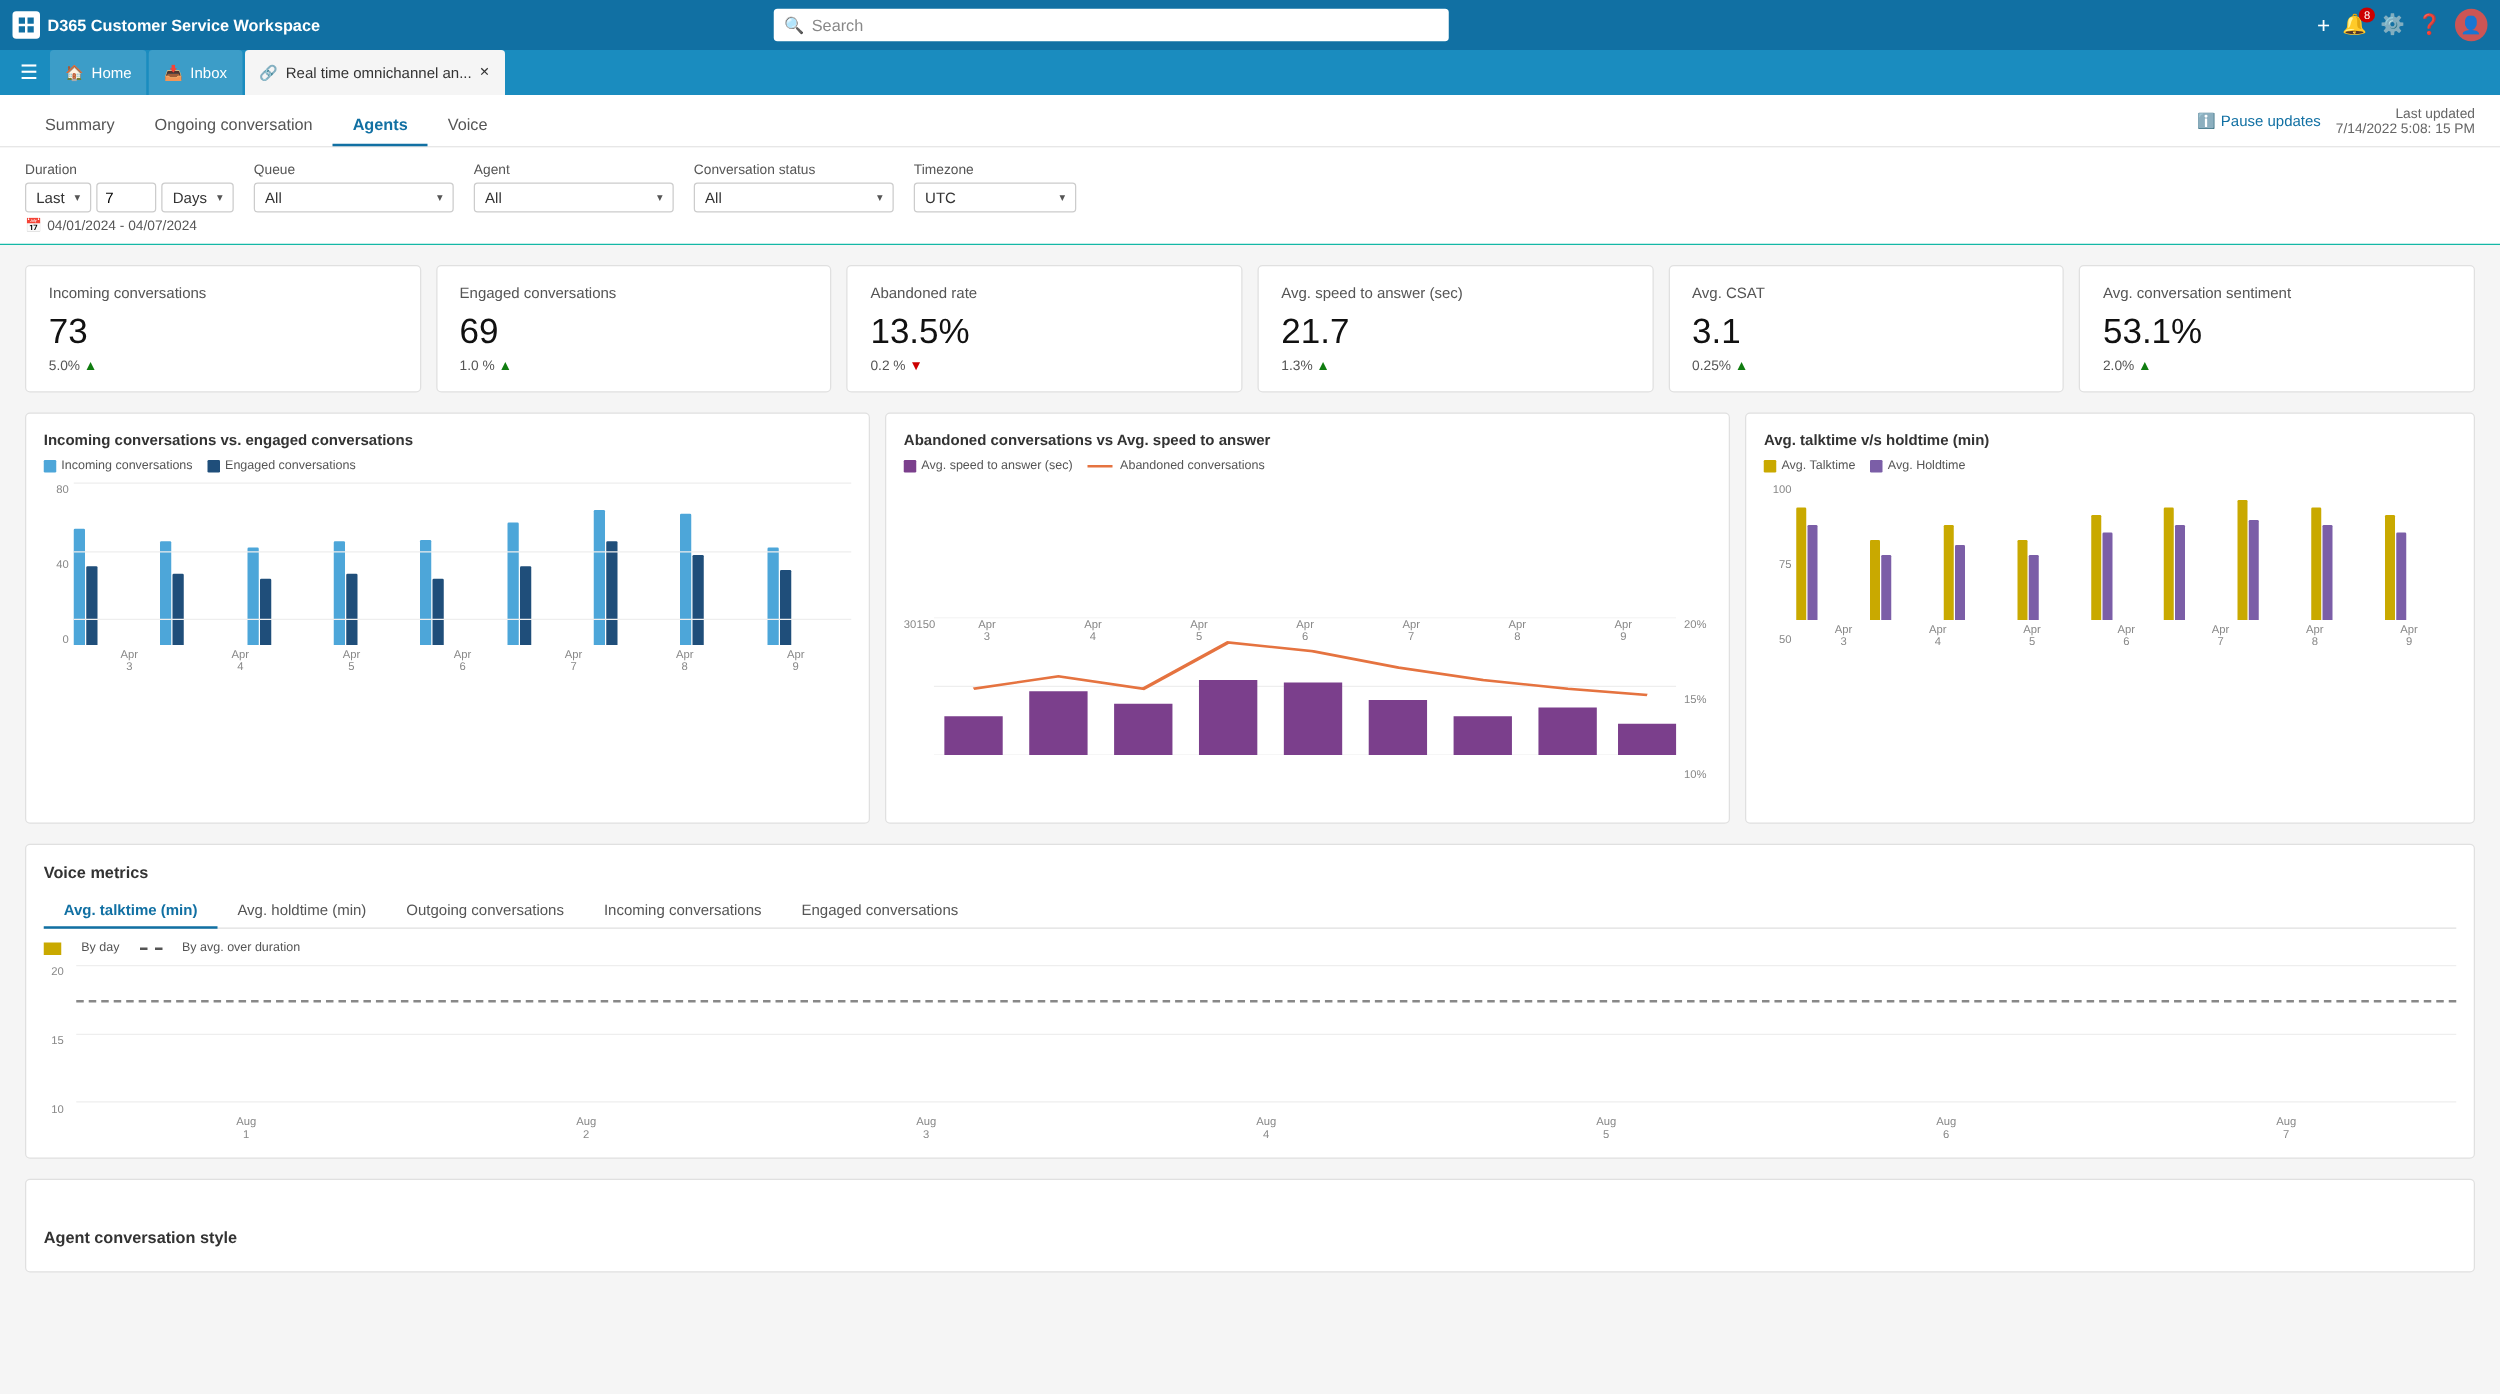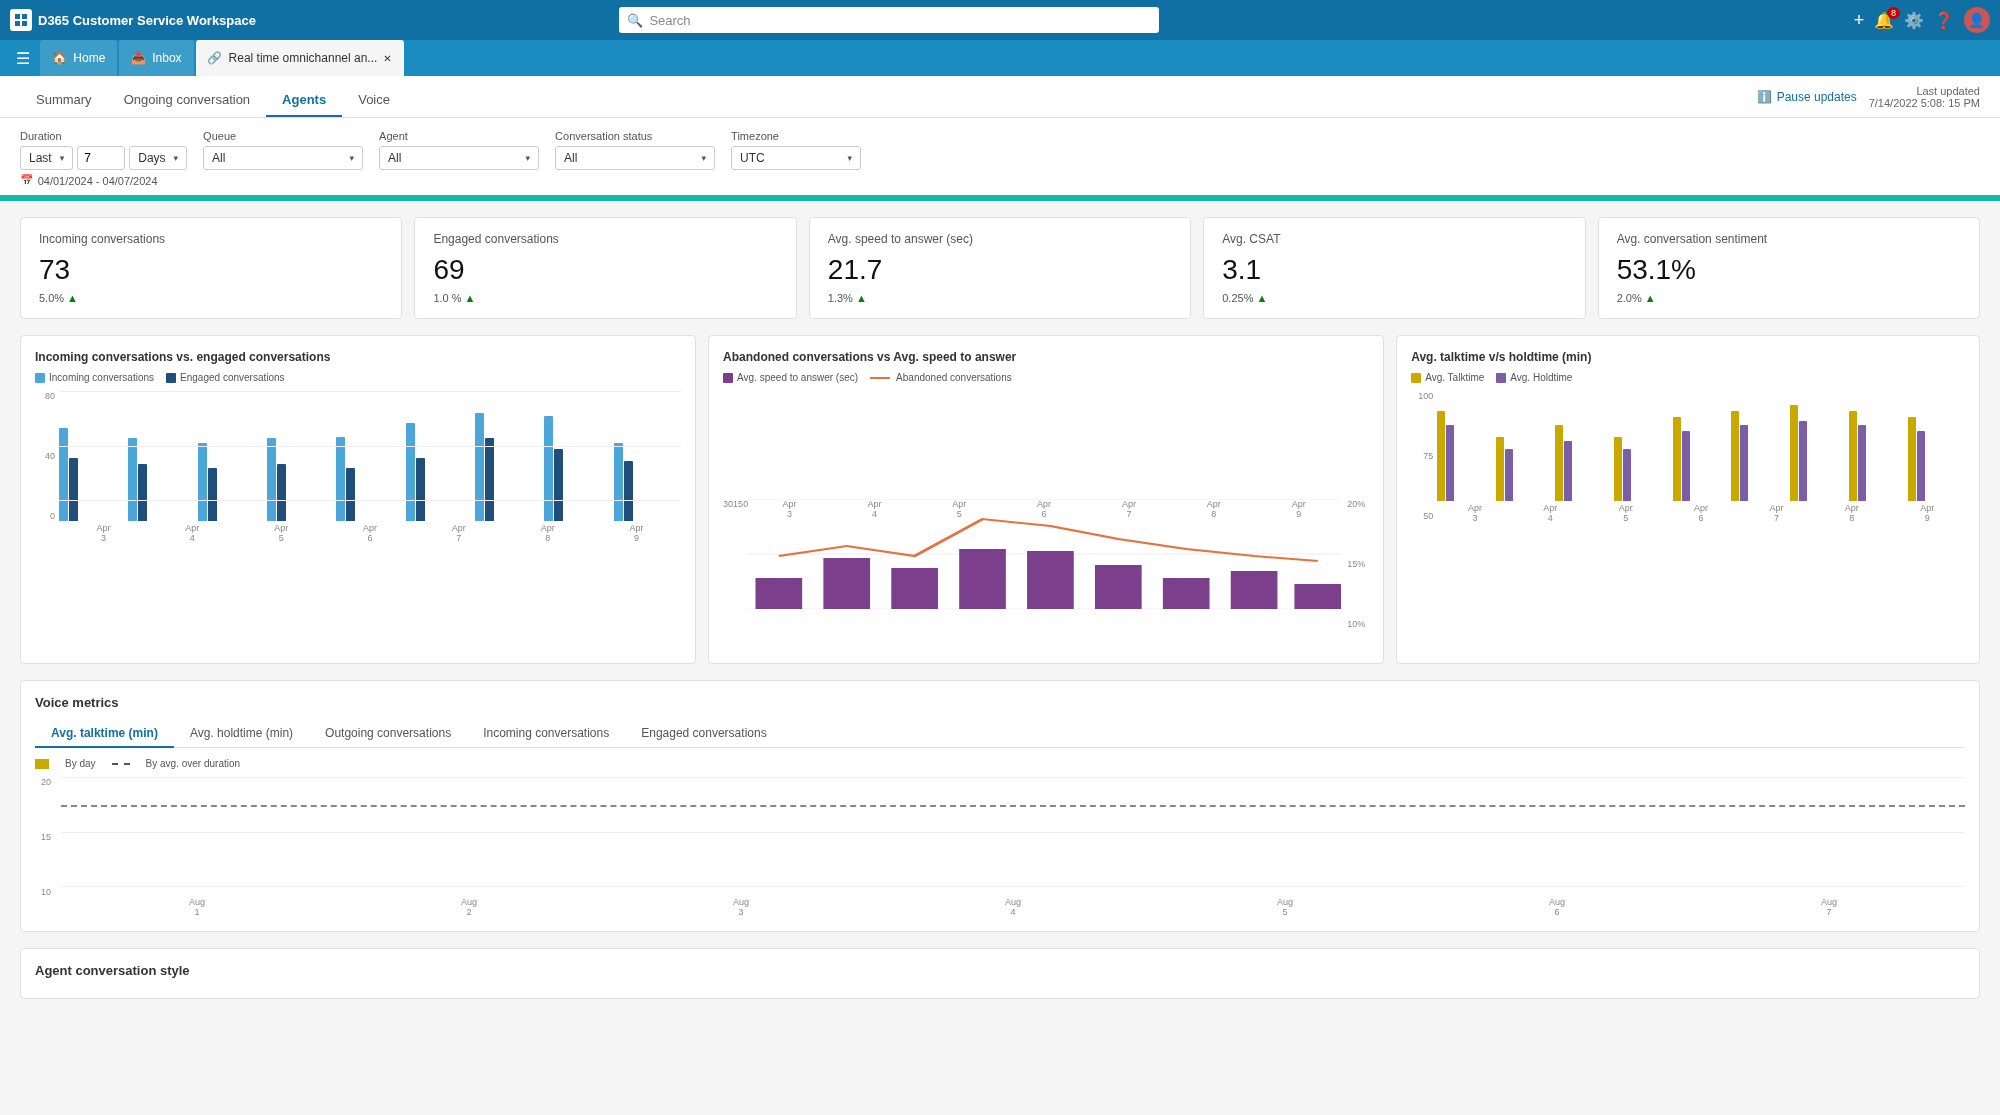--- a/index.html
+++ b/index.html
@@ -93,21 +93,21 @@
     .pause-updates {
       display: flex; align-items: center; gap: 4px;
       color: #1170a3; font-size: 12px; cursor: pointer;
     }
     .last-updated { font-size: 11px; color: #666; text-align: right; }
 
     
     .filters-bar {
       background: white;
       padding: 12px 20px 8px 20px;
-      border-bottom: 6px solid #14b8a6;
+      border-bottom: 1px solid #14b8a6;
     }
     .filters-row { display: flex; align-items: flex-end; gap: 16px; flex-wrap: wrap; }
     .filter-group { display: flex; flex-direction: column; gap: 4px; }
     .filter-label { font-size: 11px; color: #555; }
     .filter-control { display: flex; gap: 4px; }
     .filter-select {
       border: 1px solid #ccc; border-radius: 3px; padding: 4px 8px;
       font-size: 12px; background: white; cursor: pointer;
       display: flex; align-items: center; gap: 4px;
     }
@@ -173,21 +173,21 @@
     .legend-bar-solid { width: 14px; height: 10px; background: #c9a900; }
     .legend-line-dashed { width: 18px; border-top: 2px dashed #555; }
 
     
     .agent-section {
       background: white;
       border: 1px solid #e0e0e0;
       border-radius: 4px;
       padding: 14px;
     }
-    .agent-title { font-size: 13px; font-weight: 600; color: #333; margin-bottom: 6px; }
+    .agent-title { font-size: 13px; font-weight: 600; color: #333; margin-bottom: 6px; margin-top: 24px; }
 
     
     .dropdown-arrow { font-size: 9px; color: #555; margin-left: 4px; }
 
     .chart-wrapper { position: relative; }
   </style>
 </head>
 <body>
 
 <div class="top-nav">
@@ -329,20 +329,28 @@
     </div>
     <div class="kpi-card">
       <div class="kpi-title">Engaged conversations</div>
       <div class="kpi-value">69</div>
       <div class="kpi-trend">
         <span>1.0 %</span>
         <span class="trend-up">▲</span>
       </div>
     </div>
     <div class="kpi-card">
+      <div class="kpi-title">Abandoned rate</div>
+      <div class="kpi-value">13.5%</div>
+      <div class="kpi-trend">
+        <span>0.2 %</span>
+        <span class="trend-down">▼</span>
+      </div>
+    </div>
+    <div class="kpi-card">
       <div class="kpi-title">Avg. speed to answer (sec)</div>
       <div class="kpi-value">21.7</div>
       <div class="kpi-trend">
         <span>1.3%</span>
         <span class="trend-up">▲</span>
       </div>
     </div>
     <div class="kpi-card">
       <div class="kpi-title">Avg. CSAT</div>
       <div class="kpi-value">3.1</div>

